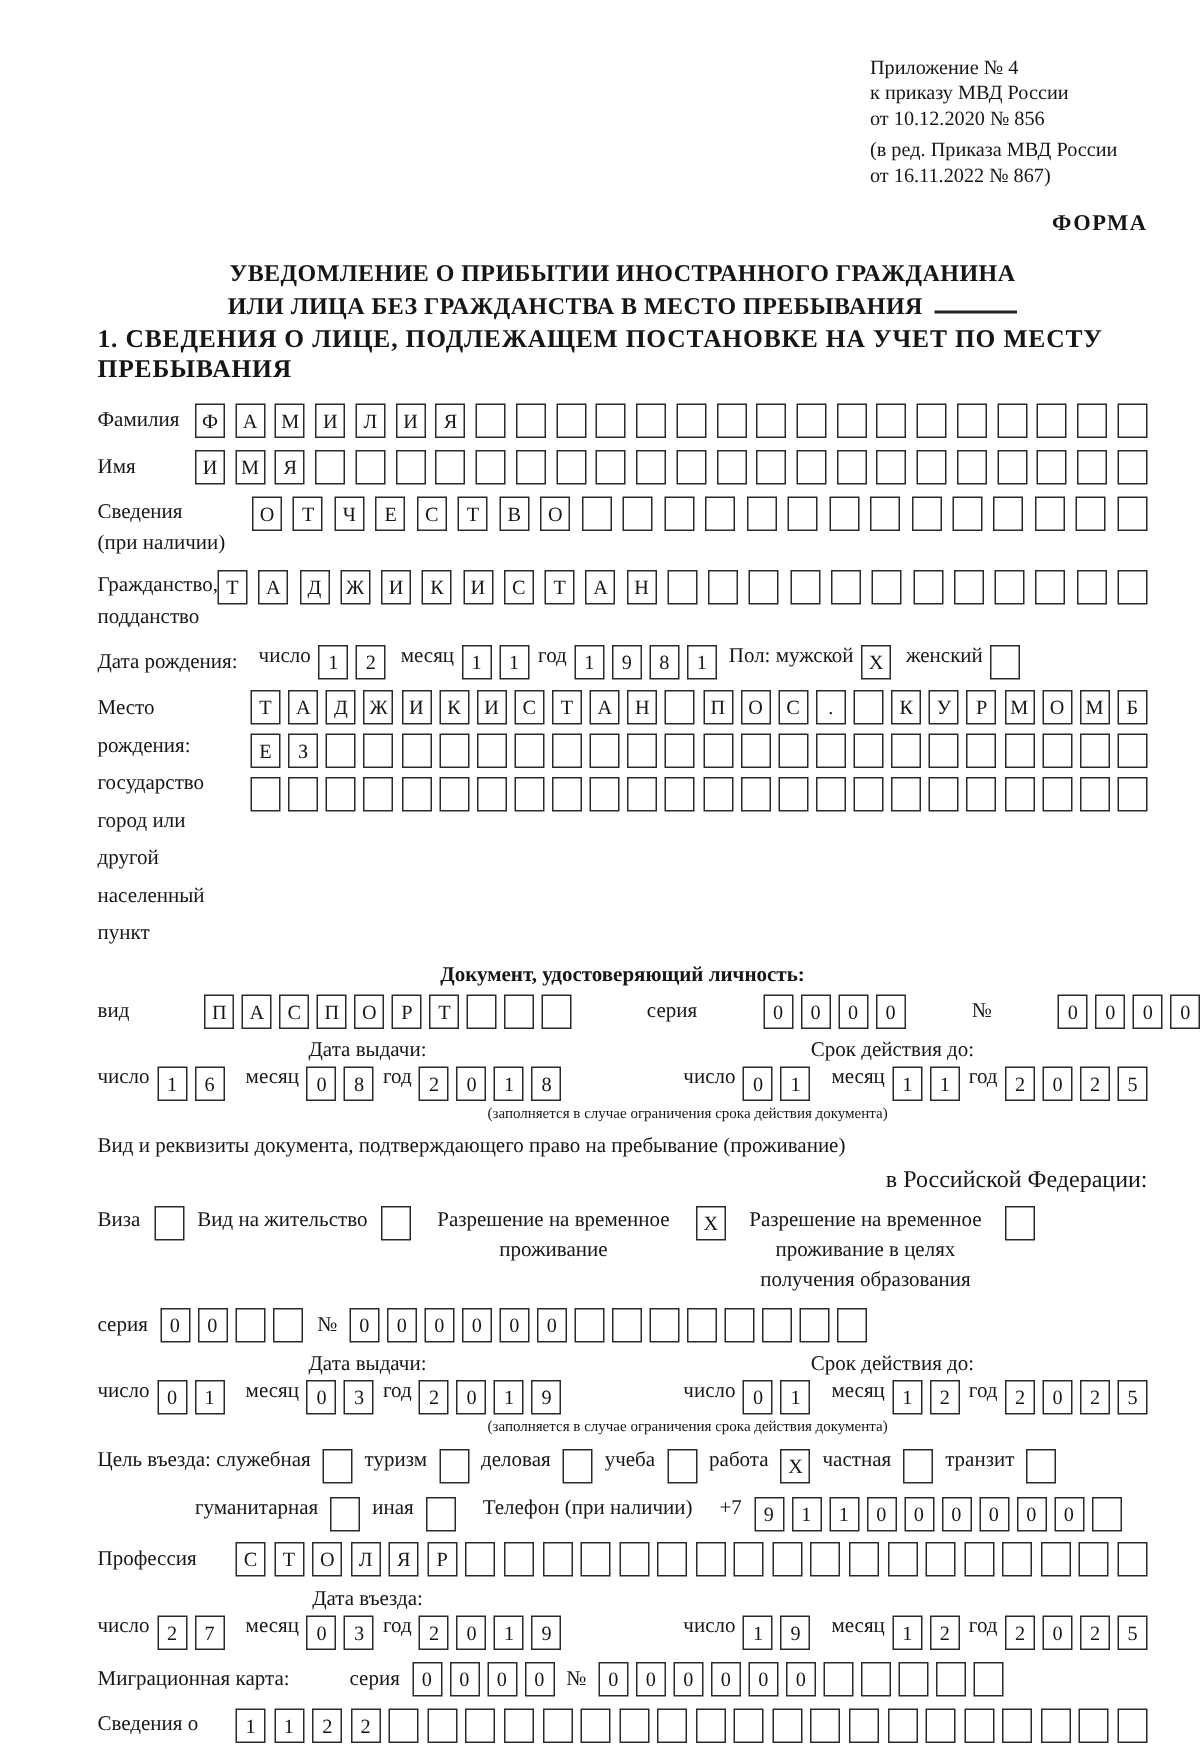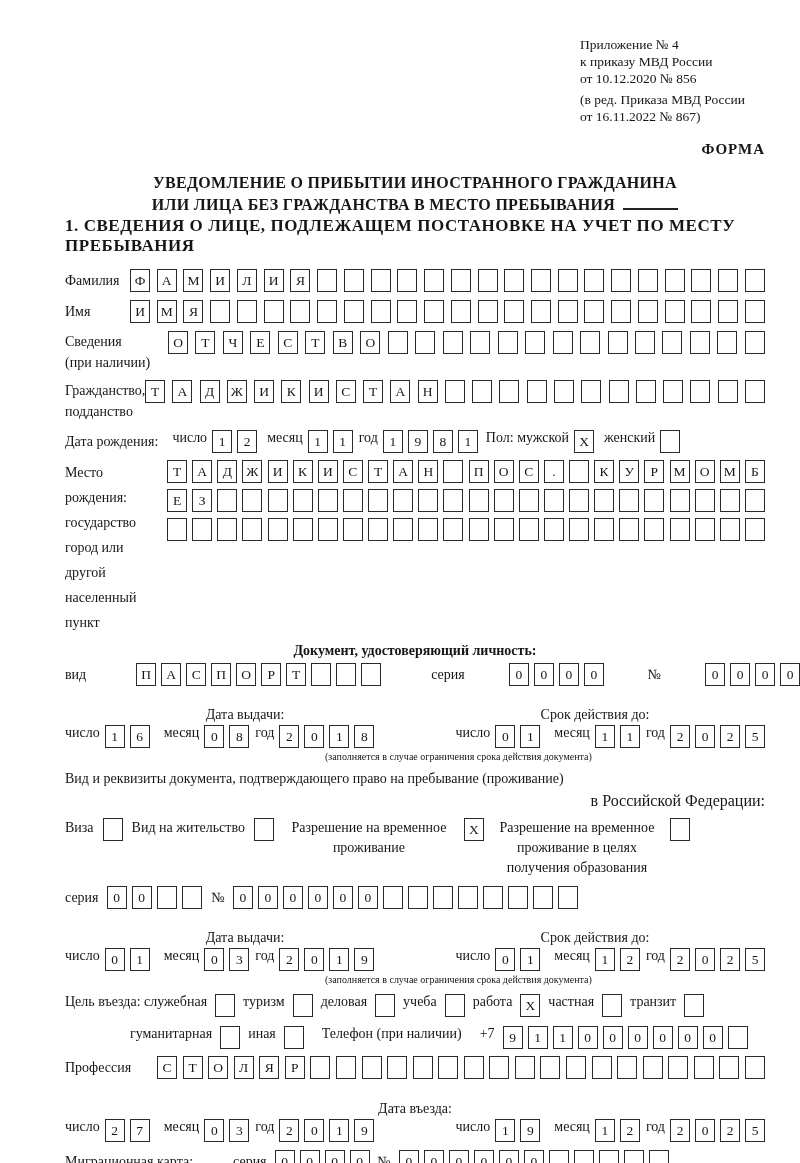--- a/index.html
+++ b/index.html
@@ -34,21 +34,21 @@
 
   .stack { line-height:25px; }
 
   
   .inline-row { display:flex; align-items:center; margin-top:8px; font-size:14px; }
   .seg { display:flex; gap:5px; }
   .ml6 { margin-left:6px; } .ml10 { margin-left:10px; } .ml14 { margin-left:14px; } .ml8 { margin-left:8px; }
 
   .doc-heading { text-align:center; font-weight:bold; font-size:14px; margin-top:8px; }
 
-  .date-heads { display:flex; margin-top:21px; font-size:14px;justify-content:center; }
+  .date-heads { display:flex; margin-top:7px; font-size:14px; }
   .dh-left { width:360px; text-align:center; }
   .dh-right { flex:1; text-align:center; }
   .dates-row { display:flex; justify-content:space-between; margin-top:2px; font-size:14px; }
   .dgroup { display:flex; align-items:center; }
   .form-note { margin-left:auto; width:440px; text-align:left; font-size:10px; margin-top:3px; }
 
   .intro { font-size:14px; margin-top:9px; }
   .intro2 { font-size:16px; margin-top:5px;text-align:right; }
 
   .res-row { display:flex; align-items:flex-start; margin-top:8px; font-size:14px; gap:9px; }

